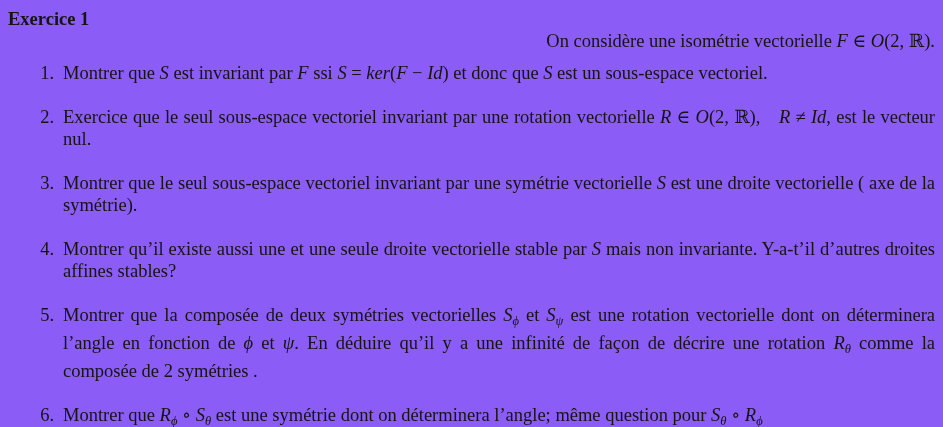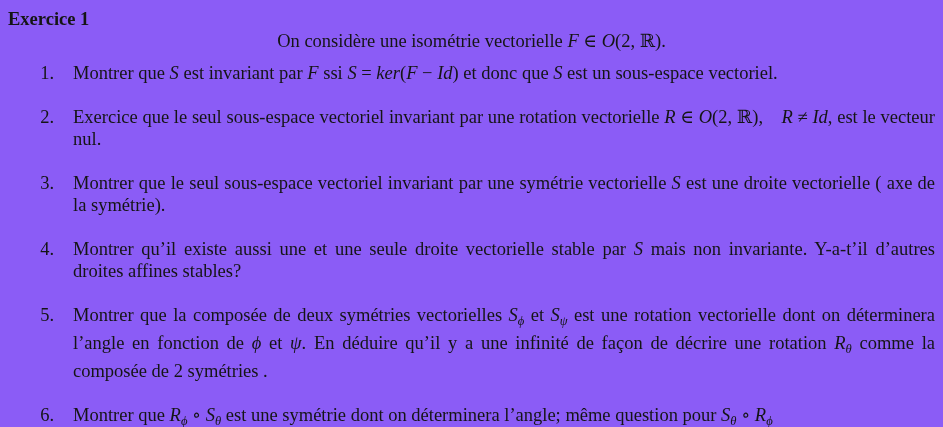--- a/index.html
+++ b/index.html
@@ -13,36 +13,36 @@
     color: #151515;
     font-family: "Liberation Serif", "DejaVu Serif", serif;
     font-size: 18.5px;
     line-height: 22px;
     overflow: hidden;
   }
   .doc-title {
     font-weight: bold;
   }
   .intro {
-    text-align: center;
+    text-align: right;
   }
   .items-list .item {
     display: flex;
     margin-top: 22px;
   }
   .items-list .item:first-child {
     margin-top: 10px;
   }
   .item-num {
     flex: 0 0 46px;
     text-align: right;
   }
   .item-text {
     flex: 1 1 auto;
-    margin-left: 19px;
+    margin-left: 9px;
     text-align: justify;
   }
   .run-n { font-style: normal; }
   .run-i { font-style: italic; }
   .run-sub {
     font-style: italic;
     font-size: 68%;
     vertical-align: -0.32em;
   }
 </style>

